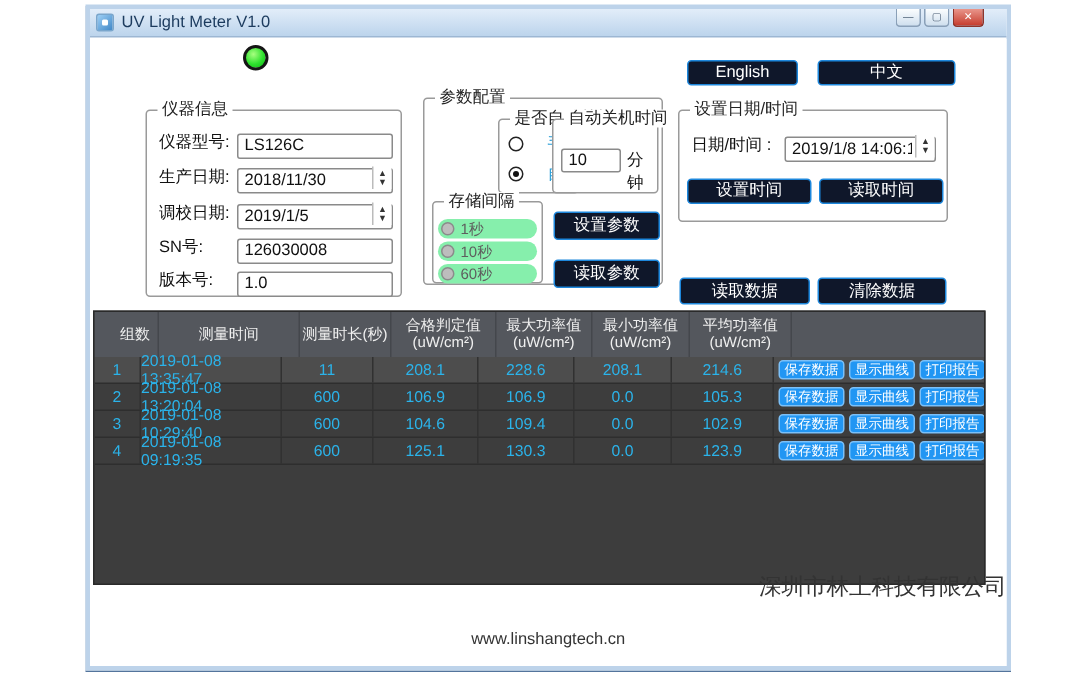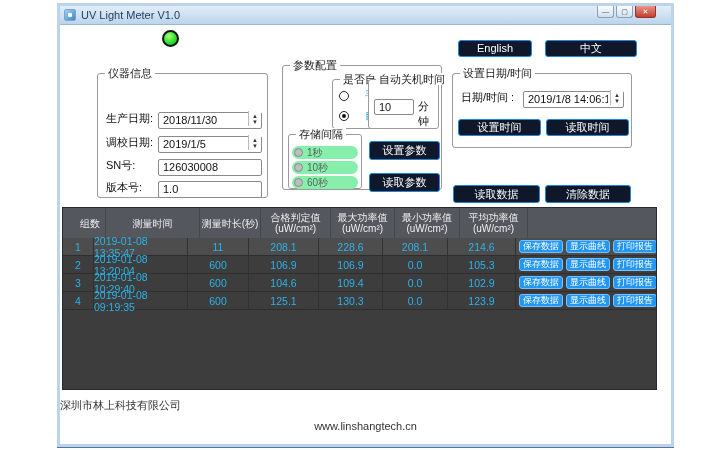--- a/index.html
+++ b/index.html
@@ -86,21 +86,21 @@
           color:#2bb3ea; font-size:10.5px; }
   .trow.selected { background:#4d4d4d; }
   .trow .tcell { display:flex; align-items:center; justify-content:center; border-right:1px solid #313131; }
   .c0{width:31px;flex:none;} .c1{width:94px;flex:none;} .c2{width:61px;flex:none;}
   .c3{width:70px;flex:none;} .c4{width:64px;flex:none;} .c5{width:65px;flex:none;}
   .c6{width:68px;flex:none;} .c7{flex:1; border-right:none !important;}
   .btncell { display:flex; align-items:center; justify-content:flex-start; gap:3px; padding-left:3px; }
   .rowbtn { width:44px; height:13px; background:#2196f3; color:#fff; border:1px solid #7cc0f7;
             border-radius:3px; font-size:9px; line-height:1; padding:0; font-family:inherit; cursor:pointer; }
 
-  .footer-company { position:absolute; left:0; right:0; top:372px; text-align:left; font-size:11px; color:#333; }
+  .footer-company { position:absolute; left:0; right:0; top:356px; text-align:right; font-size:15px; color:#333; }
   .footer-site    { position:absolute; left:0; right:0; top:394px; text-align:center; font-size:11px; color:#333; }
 </style>
 </head>
 <body>
 
 <div class="stage">
   <div class="window">
 
     <div class="titlebar">
       <span class="app-icon"></span>
@@ -114,20 +114,24 @@
 
     <div class="client">
 
       <div class="led"></div>
       <button class="btn-blue btn-english">English</button>
       <button class="btn-blue btn-chinese">中文</button>
 
       <div class="groupbox gb-device">
         <span class="gb-title">仪器信息</span>
 
+        <div class="fieldrow" style="top:13px;">
+          <span class="flabel">仪器型号:</span>
+          <span class="fwrap"><input class="tb nospin" value="LS126C" style=""></span>
+        </div>
         <div class="fieldrow" style="top:36px;">
           <span class="flabel">生产日期:</span>
           <span class="fwrap"><input class="tb" value="2018/11/30" style="">
             <span class="spin">
                 <span>▲</span>
                 <span>▼</span>
               </span></span>
         </div>
         <div class="fieldrow" style="top:60px;">
           <span class="flabel">调校日期:</span>

